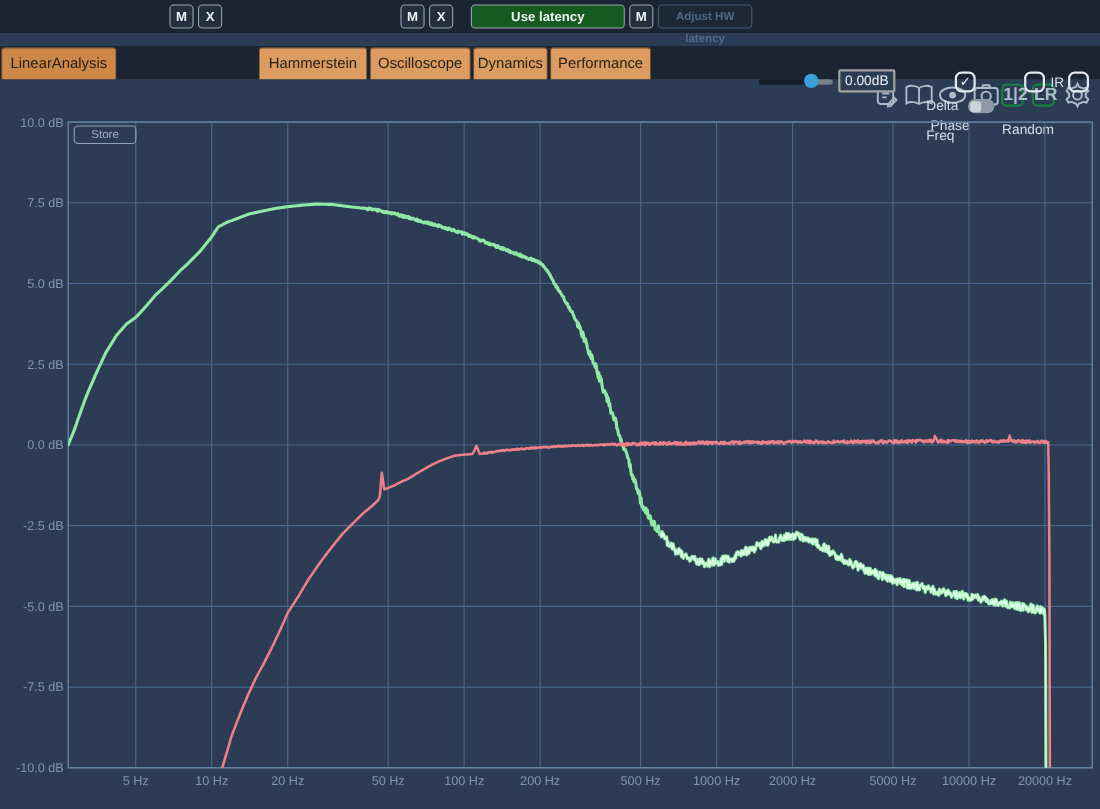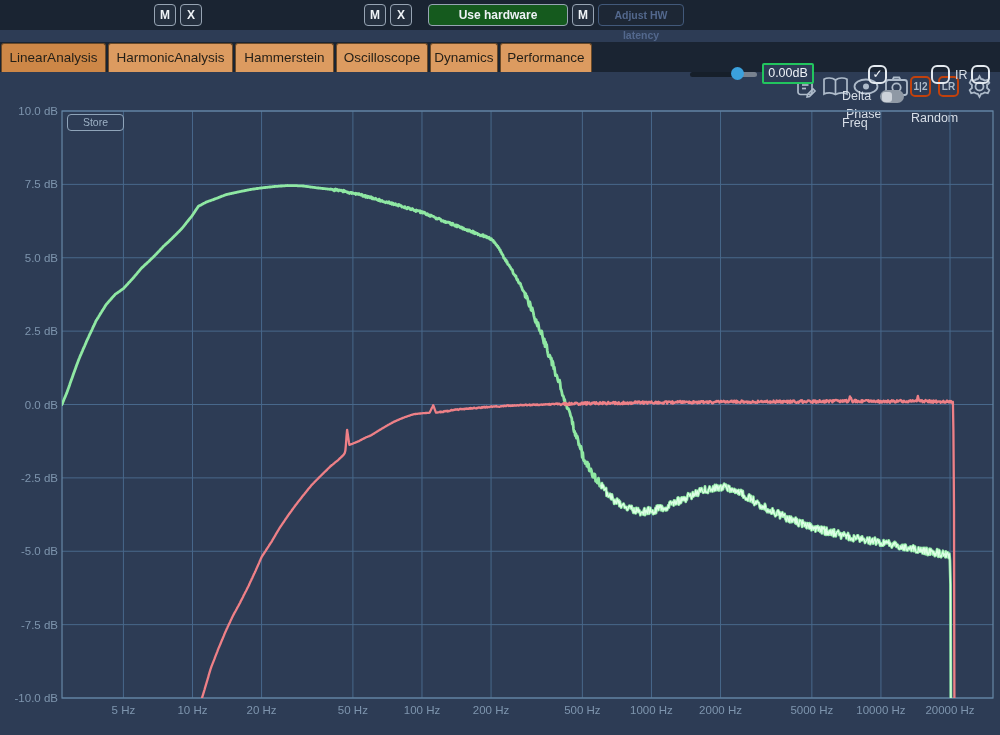--- a/index.html
+++ b/index.html
@@ -18,58 +18,57 @@
   
   .tabrow{position:absolute;left:0;top:42px;width:1000px;height:30px;background:#1a2432;}
   .tab{position:absolute;top:1px;height:29px;background:#dc9b60;border:1px solid #6b4a28;
        border-bottom:none;border-radius:3px 3px 0 0;color:#241f17;font-size:13.5px;
        text-align:center;line-height:28px;}
   .tab.active{background:#cd8747;}
 
   
   .icn{position:absolute;top:33px;color:#aebbca;}
   .icn svg{display:block;}
-  .badge{border:2px solid #c2410c;border-radius:5px;width:21px;height:21px;font-size:10px;
+  .badge{border:2px solid #15803d;border-radius:5px;width:21px;height:21px;font-size:16px;
          font-weight:bold;color:#aebbca;text-align:center;line-height:18px;letter-spacing:0px;}
 
   
   .ctl-label{position:absolute;color:#d8dfe8;font-size:12.5px;}
   .checkbox{position:absolute;width:19px;height:19px;border:2.2px solid #e4eaf0;border-radius:6px;
             color:#f2f6fa;font-size:12px;text-align:center;line-height:15px;}
   .slider-track{position:absolute;left:690px;top:72px;width:66px;height:5px;background:#161f2a;border-radius:3px;}
   .slider-track-right{position:absolute;left:739px;top:72px;width:18px;height:5px;background:#78828f;border-radius:3px;}
   .slider-handle{position:absolute;left:731px;top:67px;width:13px;height:13px;border-radius:50%;background:#3ba1dd;}
-  .valuebox{position:absolute;left:762px;top:63px;width:52px;height:21px;border:2px solid #22c55e;
+  .valuebox{position:absolute;left:762px;top:63px;width:52px;height:21px;border:2px solid #a3a3a3;
             border-radius:2px;color:#eef2f7;font-size:12.5px;text-align:center;line-height:17px;background:#2d3c55;}
   .toggle{position:absolute;left:880px;top:90px;width:24px;height:13px;background:#8f99a5;border-radius:7px;}
   .toggle .knob{position:absolute;left:2px;top:1.5px;width:10px;height:10px;background:#ccd2d9;border-radius:3px;}
 
   
   #chart-svg{position:absolute;left:0;top:0;}
   .store-btn{position:absolute;left:67px;top:114px;width:57px;height:17px;border:1px solid #8fa4b9;
              border-radius:4px;color:#9db1c5;font-size:10.5px;text-align:center;line-height:15px;background:transparent;}
 </style>
 </head>
 <body>
 
 <div id="app">
 
   <div class="topbar">
     <div class="tb-btn tb-small" style="left:154px;">M</div>
     <div class="tb-btn tb-small" style="left:180px;">X</div>
     <div class="tb-btn tb-small" style="left:364px;">M</div>
     <div class="tb-btn tb-small" style="left:390px;">X</div>
-    <div class="tb-btn tb-green" style="left:428px;width:140px;">Use hardware</div>
+    <div class="tb-btn tb-green" style="left:428px;width:140px;">Use latency</div>
     <div class="tb-btn tb-small" style="left:572px;">M</div>
     <div class="tb-btn tb-ghost" style="left:598px;width:86px;font-size:10.5px;">Adjust HW latency</div>
   </div>
 
   <div class="tabrow">
     <div class="tab active" style="left:1px;width:105px;">LinearAnalysis</div>
-    <div class="tab" style="left:108px;width:125px;">HarmonicAnalysis</div>
     <div class="tab" style="left:235px;width:99px;">Hammerstein</div>
     <div class="tab" style="left:336px;width:92px;">Oscilloscope</div>
     <div class="tab" style="left:430px;width:68px;">Dynamics</div>
     <div class="tab" style="left:500px;width:92px;">Performance</div>
 
     <span class="icn" style="left:794px;top:32px;">
       <svg width="24" height="24" viewBox="0 0 24 24" fill="none" stroke="#aebbca" stroke-width="1.7">
         <rect x="4" y="2.5" width="14" height="18" rx="2.5"></rect>
         <line x1="8" y1="7.5" x2="14.5" y2="7.5"></line>
           <line x1="8" y1="11" x2="14.5" y2="11"></line>

